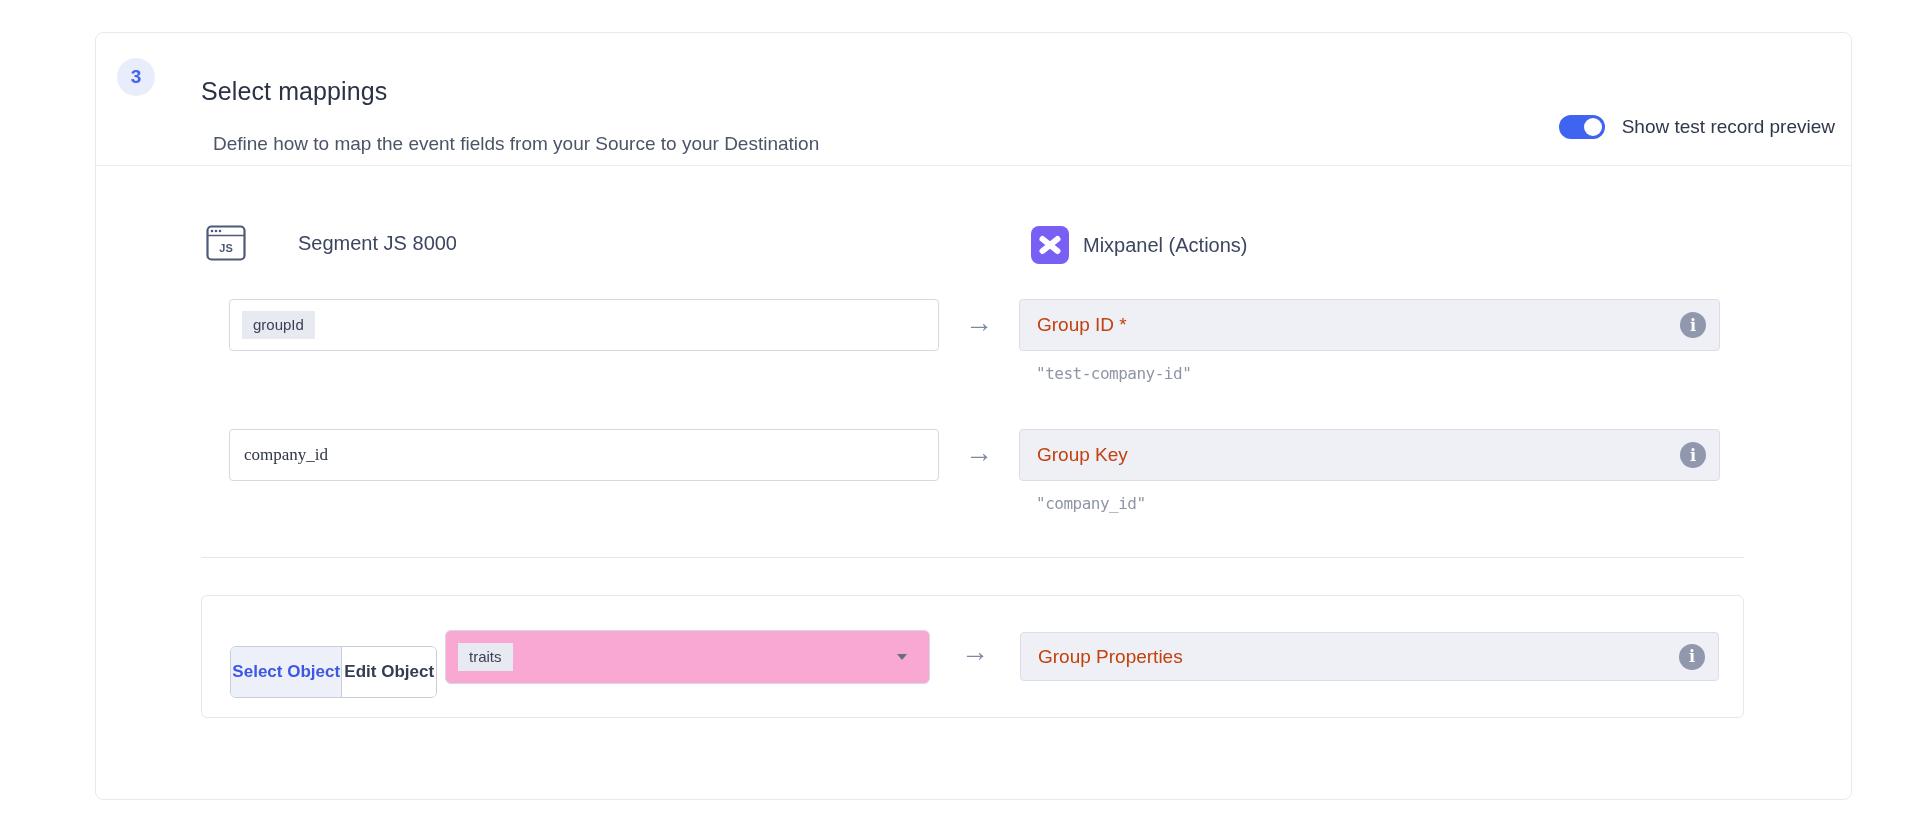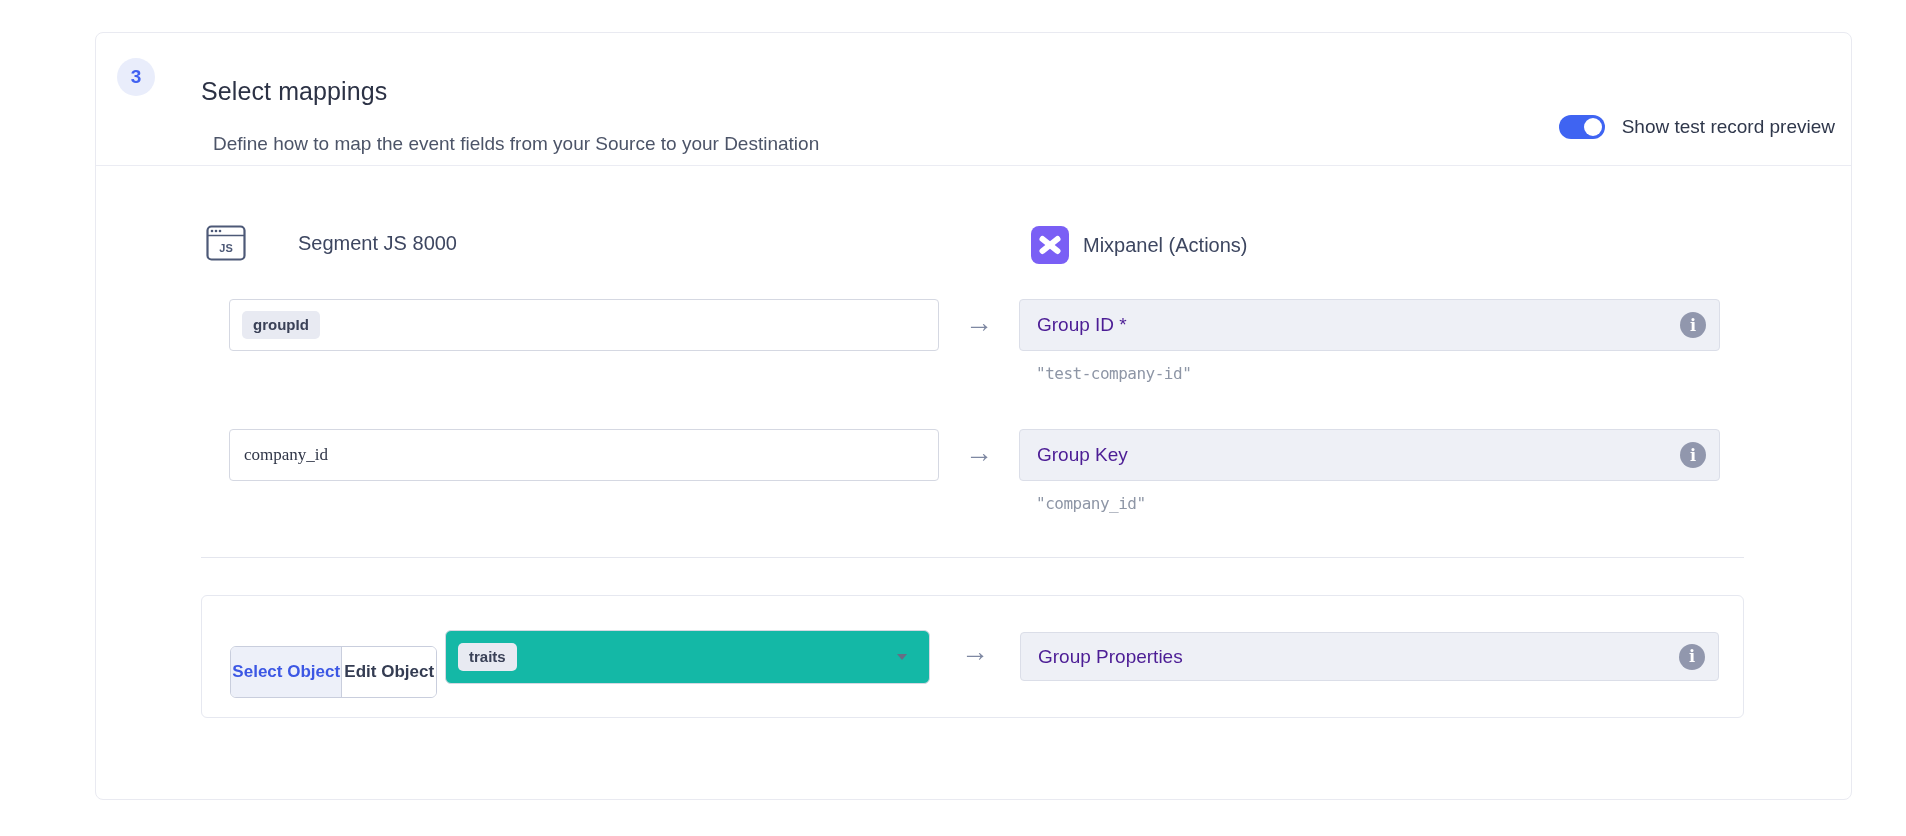--- a/index.html
+++ b/index.html
@@ -36,46 +36,46 @@
   .mx-icon { margin-right: 14px; }
 
   
   .map-row { position: absolute; left: 133px; width: 1491px; display: grid;
     grid-template-columns: 710px 80px 701px; }
   .row-1 { top: 266px; }
   .row-2 { top: 396px; }
   .src-input { width: 710px; height: 52px; background: #fff; border: 1px solid #d5d8e2;
     border-radius: 4px; display: flex; align-items: center; padding: 0 12px; }
   .src-input .plain { font-size: 17px; color: #2f3547; padding-left: 2px; font-family: Liberation Serif, serif; }
-  .chip { background: #e8eaf2; border-radius: 5px; padding: 5px 11px; font-size: 15px;
-    color: #3a4157; line-height: 1.2; font-weight: bold; }
+  .chip { background: #e8eaf2; border-radius: 0; padding: 5px 11px; font-size: 15px;
+    color: #3a4157; line-height: 1.2; }
   .arrow-cell { display: flex; align-items: flex-start; justify-content: center;
     padding-top: 8px; font-size: 28px; color: #7e88a2; }
   .dst-field { width: 701px; height: 52px; background: #eef0f6; border: 1px solid #dbdee8;
     border-radius: 4px; display: flex; align-items: center; padding: 0 13px 0 17px; }
-  .dst-field .label { font-size: 19px; color: #4c1d95; flex: 1; }
+  .dst-field .label { font-size: 19px; color: #c2410c; flex: 1; }
   .info-badge { width: 26px; height: 26px; border-radius: 50%; background: #9197ad;
     color: #fff; font-family: "DejaVu Serif", serif; font-weight: 700; font-size: 16px;
     display: flex; align-items: center; justify-content: center; cursor: pointer; }
   .preview { margin: 13px 0 0 17px; font-family: "DejaVu Sans Mono", monospace;
     font-size: 16px; letter-spacing: -0.5px; color: #8e96a6; }
 
   
   .mid-divider { position: absolute; left: 105px; top: 524px; width: 1543px; height: 1px;
     background: #e4e6ee; border: none; }
   .object-box { position: absolute; left: 105px; top: 562px; width: 1543px; height: 123px;
     border: 1px solid #e6e8f0; border-radius: 6px; background: #fff; }
   .btn-group { position: absolute; left: 28px; top: 50px; width: 207px; height: 52px;
     border: 1px solid #c9cedd; border-radius: 6px; overflow: hidden; display: flex; }
   .btn-group button { border: none; height: 100%; font-family: "Liberation Sans", sans-serif;
     font-size: 17px; font-weight: 600; cursor: pointer; }
   .btn-select { width: 112px; background: #edf0f9; color: #3c57e4; border-right: 1px solid #c9cedd !important; }
   .btn-edit { width: 94px; background: #fff; color: #343c52; }
   .dropdown { position: absolute; left: 243px; top: 34px; width: 485px; height: 54px;
-    background: #14b8a6; border: 1px solid #d5d8e2; border-radius: 6px;
+    background: #f9a8d4; border: 1px solid #d5d8e2; border-radius: 6px;
     display: flex; align-items: center; padding: 0 22px 0 12px; cursor: pointer; }
   .dropdown .chip { margin-right: auto; }
   .caret { width: 0; height: 0; border-left: 5px solid transparent;
     border-right: 5px solid transparent; border-top: 6px solid #666e85; }
   .object-arrow { position: absolute; left: 728px; top: 40px; width: 90px; text-align: center;
     font-size: 28px; color: #7e88a2; }
   .object-dst { position: absolute; left: 818px; top: 36px; }
   .object-dst .dst-field { width: 699px; height: 49px; }
 </style>
 </head>

